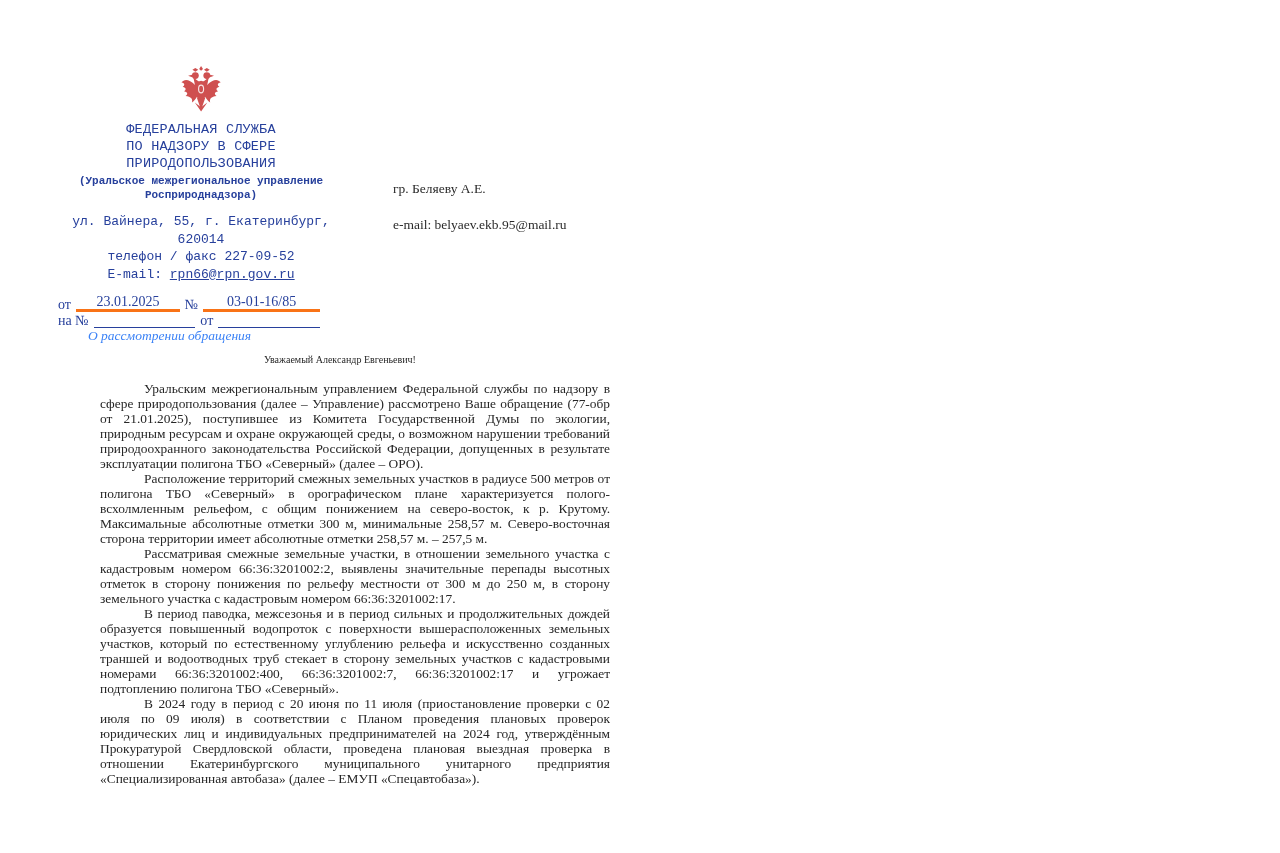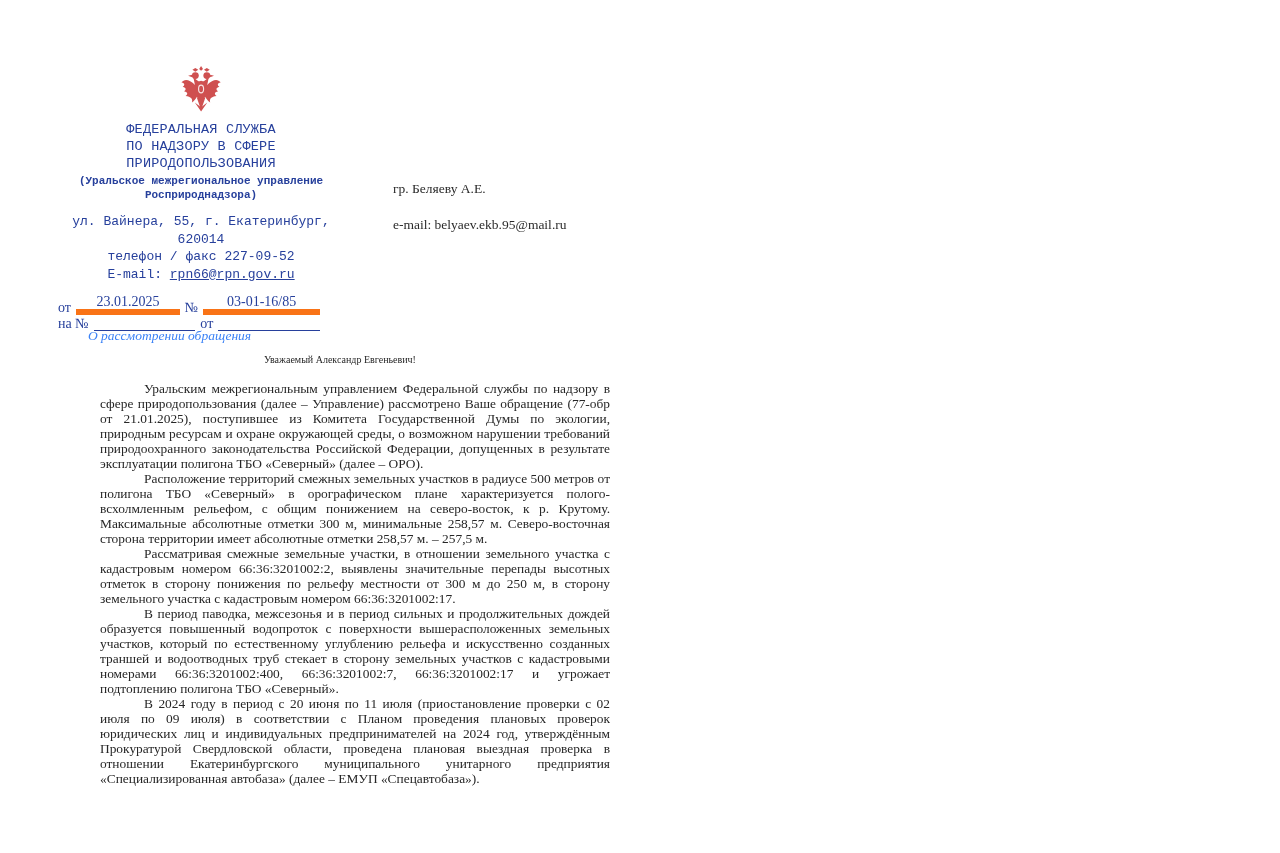--- a/index.html
+++ b/index.html
@@ -30,21 +30,21 @@
   .addr-email a, .addr-email span.link {
     color: #27409c; text-decoration: underline; cursor: pointer;
   }
   .ref-block {
     position: absolute; left: 58px; top: 294px; width: 262px;
     color: #27409c; font-size: 14px;
   }
   .ref-row { display: flex; align-items: flex-end; gap: 5px; line-height: 15px; }
   .ref-row + .ref-row { margin-top: 1px; }
   .ref-val {
-    border-bottom: 6px solid #f97316; text-align: center; padding: 0 4px;
+    border-bottom: 3px solid #f97316; text-align: center; padding: 0 4px;
   }
   .ref-val.date { width: 104px; }
   .ref-val.num { width: 118px; }
   .ref-blank { border-bottom: 1px solid #27409c; flex: 1; height: 14px; }
   .subject {
     position: absolute; left: 88px; top: 328px;
     font-style: italic; font-size: 13.5px; color: #3b82f6;
   }
 
   

